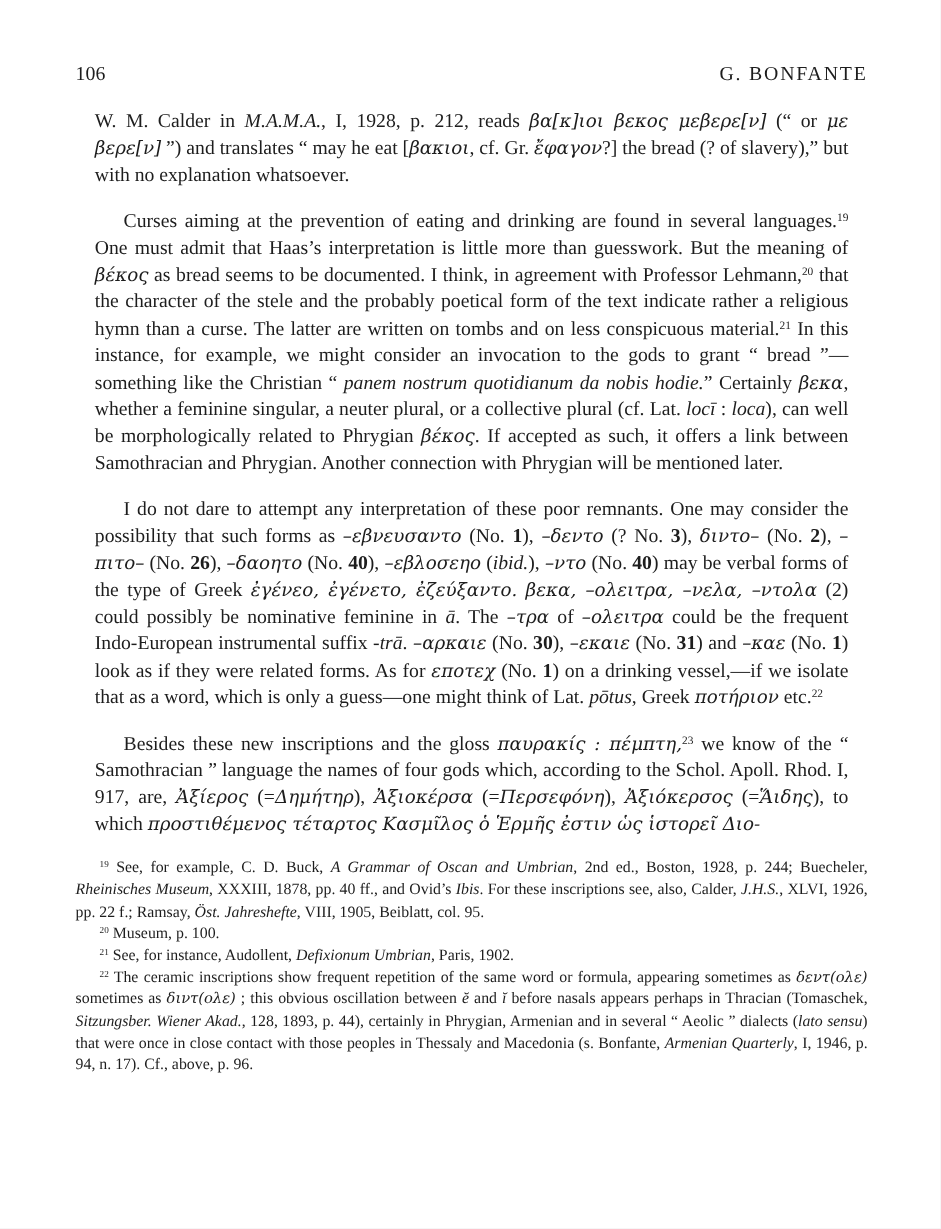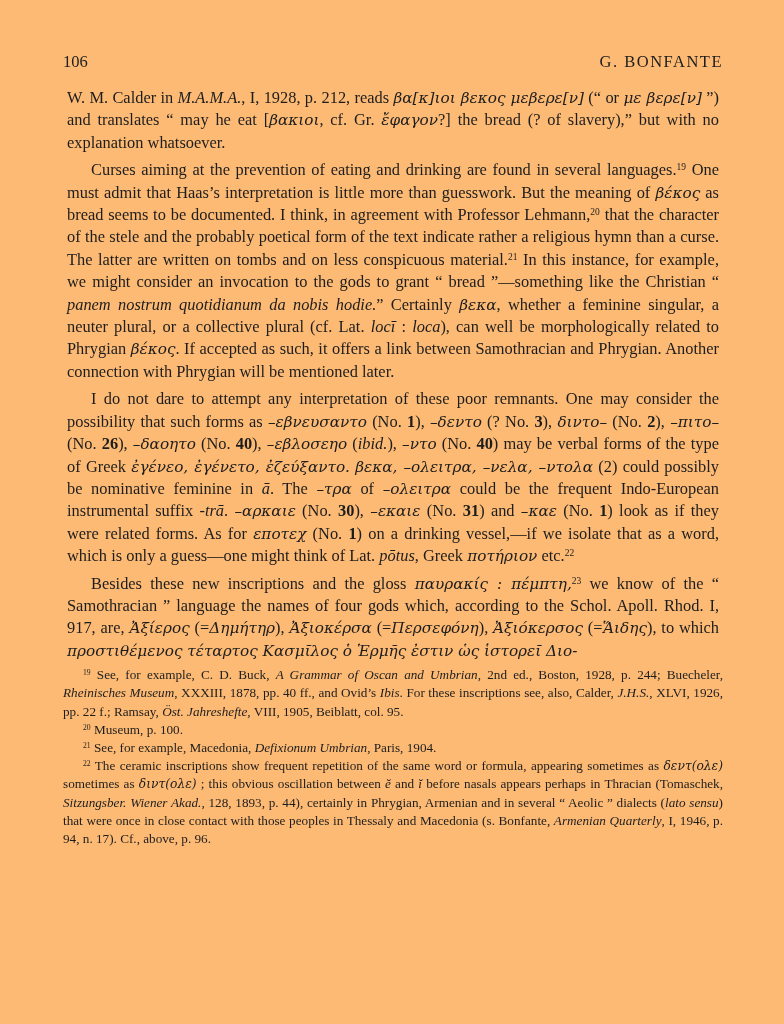--- a/index.html
+++ b/index.html
@@ -4,21 +4,21 @@
 <style>
   html, body {
     margin: 0;
     padding: 0;
     background: #e8e8e8;
   }
   .page {
     width: 784px;
     height: 1024px;
     box-sizing: border-box;
-    background: #fdba74;
+    background: #ffffff;
     color: #1d1d1d;
     font-family: "Liberation Serif", "DejaVu Serif", serif;
     position: relative;
     overflow: hidden;
     padding: 52px 61px 0 63px;
   }
   .hdr {
     position: relative;
     height: 22px;
     margin-bottom: 13px;
@@ -35,21 +35,21 @@
     right: 0;
     top: 0;
     text-align: right;
     letter-spacing: 1.5px;
   }
   .body-text {
     font-size: 16.4px;
     line-height: 22.4px;
   }
   .para {
-    margin: 4px;
+    margin: 16px;
     text-align: justify;
   }
   .para + .para {
     margin-top: 5px;
   }
   .indent {
     text-indent: 24px;
   }
   .gk {
     font-style: italic;
@@ -89,16 +89,16 @@
   </div>
   <div class="body-text">
       <p class="para"><span>W. M. Calder in </span><span class="it">M.A.M.A.</span><span>, I, 1928, p. 212, reads </span><span class="gk">βα[κ]ιοι βεκος μεβερε[ν]</span><span> (“ or </span><span class="gk">με βερε[ν]</span><span> ”) and translates “ may he eat [</span><span class="gk">βακιοι</span><span>, cf. Gr. </span><span class="gk">ἔφαγον</span><span>?] the bread (? of slavery),” but with no explanation whatsoever.</span></p>
       <p class="para indent"><span>Curses aiming at the prevention of eating and drinking are found in several languages.</span><sup class="fnref">19</sup><span>  One must admit that Haas’s interpretation is little more than guesswork.  But the meaning of </span><span class="gk">βέκος</span><span> as bread seems to be documented.  I think, in agreement with Professor Lehmann,</span><sup class="fnref">20</sup><span> that the character of the stele and the probably poetical form of the text indicate rather a religious hymn than a curse.  The latter are written on tombs and on less conspicuous material.</span><sup class="fnref">21</sup><span>  In this instance, for example, we might consider an invocation to the gods to grant “ bread ”—something like the Christian “ </span><span class="it">panem nostrum quotidianum da nobis hodie.</span><span>”  Certainly </span><span class="gk">βεκα</span><span>, whether a feminine singular, a neuter plural, or a collective plural (cf. Lat. </span><span class="it">locī</span><span> : </span><span class="it">loca</span><span>), can well be morphologically related to Phrygian </span><span class="gk">βέκος</span><span>.  If accepted as such, it offers a link between Samothracian and Phrygian.  Another connection with Phrygian will be mentioned later.</span></p>
       <p class="para indent"><span>I do not dare to attempt any interpretation of these poor remnants.  One may consider the possibility that such forms as </span><span class="gk">–εβνευσαντο</span><span> (No. </span><span class="bd">1</span><span>), </span><span class="gk">–δεντο</span><span> (? No. </span><span class="bd">3</span><span>), </span><span class="gk">διντο–</span><span> (No. </span><span class="bd">2</span><span>), </span><span class="gk">–πιτο–</span><span> (No. </span><span class="bd">26</span><span>), </span><span class="gk">–δαοητο</span><span> (No. </span><span class="bd">40</span><span>), </span><span class="gk">–εβλοσεηο</span><span> (</span><span class="it">ibid.</span><span>), </span><span class="gk">–ντο</span><span> (No. </span><span class="bd">40</span><span>) may be verbal forms of the type of Greek </span><span class="gk">ἐγένεο, ἐγένετο, ἐζεύξαντο.</span><span>  </span><span class="gk">βεκα, –ολειτρα, –νελα, –ντολα</span><span> (2) could possibly be nominative feminine in </span><span class="it">ā</span><span>.  The </span><span class="gk">–τρα</span><span> of </span><span class="gk">–ολειτρα</span><span> could be the frequent Indo-European instrumental suffix </span><span class="it">-trā</span><span>.  </span><span class="gk">–αρκαιε</span><span> (No. </span><span class="bd">30</span><span>), </span><span class="gk">–εκαιε</span><span> (No. </span><span class="bd">31</span><span>) and </span><span class="gk">–καε</span><span> (No. </span><span class="bd">1</span><span>) look as if they were related forms.  As for </span><span class="gk">εποτεχ</span><span> (No. </span><span class="bd">1</span><span>) on a drinking vessel,—if we isolate that as a word, which is only a guess—one might think of Lat. </span><span class="it">pōtus</span><span>, Greek </span><span class="gk">ποτήριον</span><span> etc.</span><sup class="fnref">22</sup></p>
       <p class="para indent"><span>Besides these new inscriptions and the gloss </span><span class="gk">παυρακίς : πέμπτη,</span><sup class="fnref">23</sup><span> we know of the “ Samothracian ” language the names of four gods which, according to the Schol. Apoll. Rhod. I, 917, are, </span><span class="gk">Ἀξίερος</span><span> (=</span><span class="gk">Δημήτηρ</span><span>), </span><span class="gk">Ἀξιοκέρσα</span><span> (=</span><span class="gk">Περσεφόνη</span><span>), </span><span class="gk">Ἀξιόκερσος</span><span> (=</span><span class="gk">Ἅιδης</span><span>), to which </span><span class="gk">προστιθέμενος τέταρτος Κασμῖλος ὁ Ἑρμῆς ἐστιν ὡς ἱστορεῖ Διο-</span></p>
     </div>
   <div class="footnotes">
       <p class="fn"><sup class="fnref">19</sup><span> See, for example, C. D. Buck, </span><span class="it">A Grammar of Oscan and Umbrian</span><span>, 2nd ed., Boston, 1928, p. 244; Buecheler, </span><span class="it">Rheinisches Museum</span><span>, XXXIII, 1878, pp. 40 ff., and Ovid’s </span><span class="it">Ibis</span><span>.  For these inscriptions see, also, Calder, </span><span class="it">J.H.S.</span><span>, XLVI, 1926, pp. 22 f.; Ramsay, </span><span class="it">Öst. Jahreshefte</span><span>, VIII, 1905, Beiblatt, col. 95.</span></p>
       <p class="fn"><sup class="fnref">20</sup><span> Museum, p. 100.</span></p>
-      <p class="fn"><sup class="fnref">21</sup><span> See, for example, Macedonia, </span><span class="it">Defixionum Umbrian</span><span>, Paris, 1904.</span></p>
+      <p class="fn"><sup class="fnref">21</sup><span> See, for instance, Audollent, </span><span class="it">Defixionum Umbrian</span><span>, Paris, 1902.</span></p>
       <p class="fn"><sup class="fnref">22</sup><span> The ceramic inscriptions show frequent repetition of the same word or formula, appearing sometimes as </span><span class="gk">δεντ(ολε)</span><span> sometimes as </span><span class="gk">διντ(ολε)</span><span> ; this obvious oscillation between </span><span class="it">ĕ</span><span> and </span><span class="it">ĭ</span><span> before nasals appears perhaps in Thracian (Tomaschek, </span><span class="it">Sitzungsber. Wiener Akad.</span><span>, 128, 1893, p. 44), certainly in Phrygian, Armenian and in several “ Aeolic ” dialects (</span><span class="it">lato sensu</span><span>) that were once in close contact with those peoples in Thessaly and Macedonia (s. Bonfante, </span><span class="it">Armenian Quarterly</span><span>, I, 1946, p. 94, n. 17).  Cf., above, p. 96.</span></p>
     </div>
 </div>
 
 </body></html>

